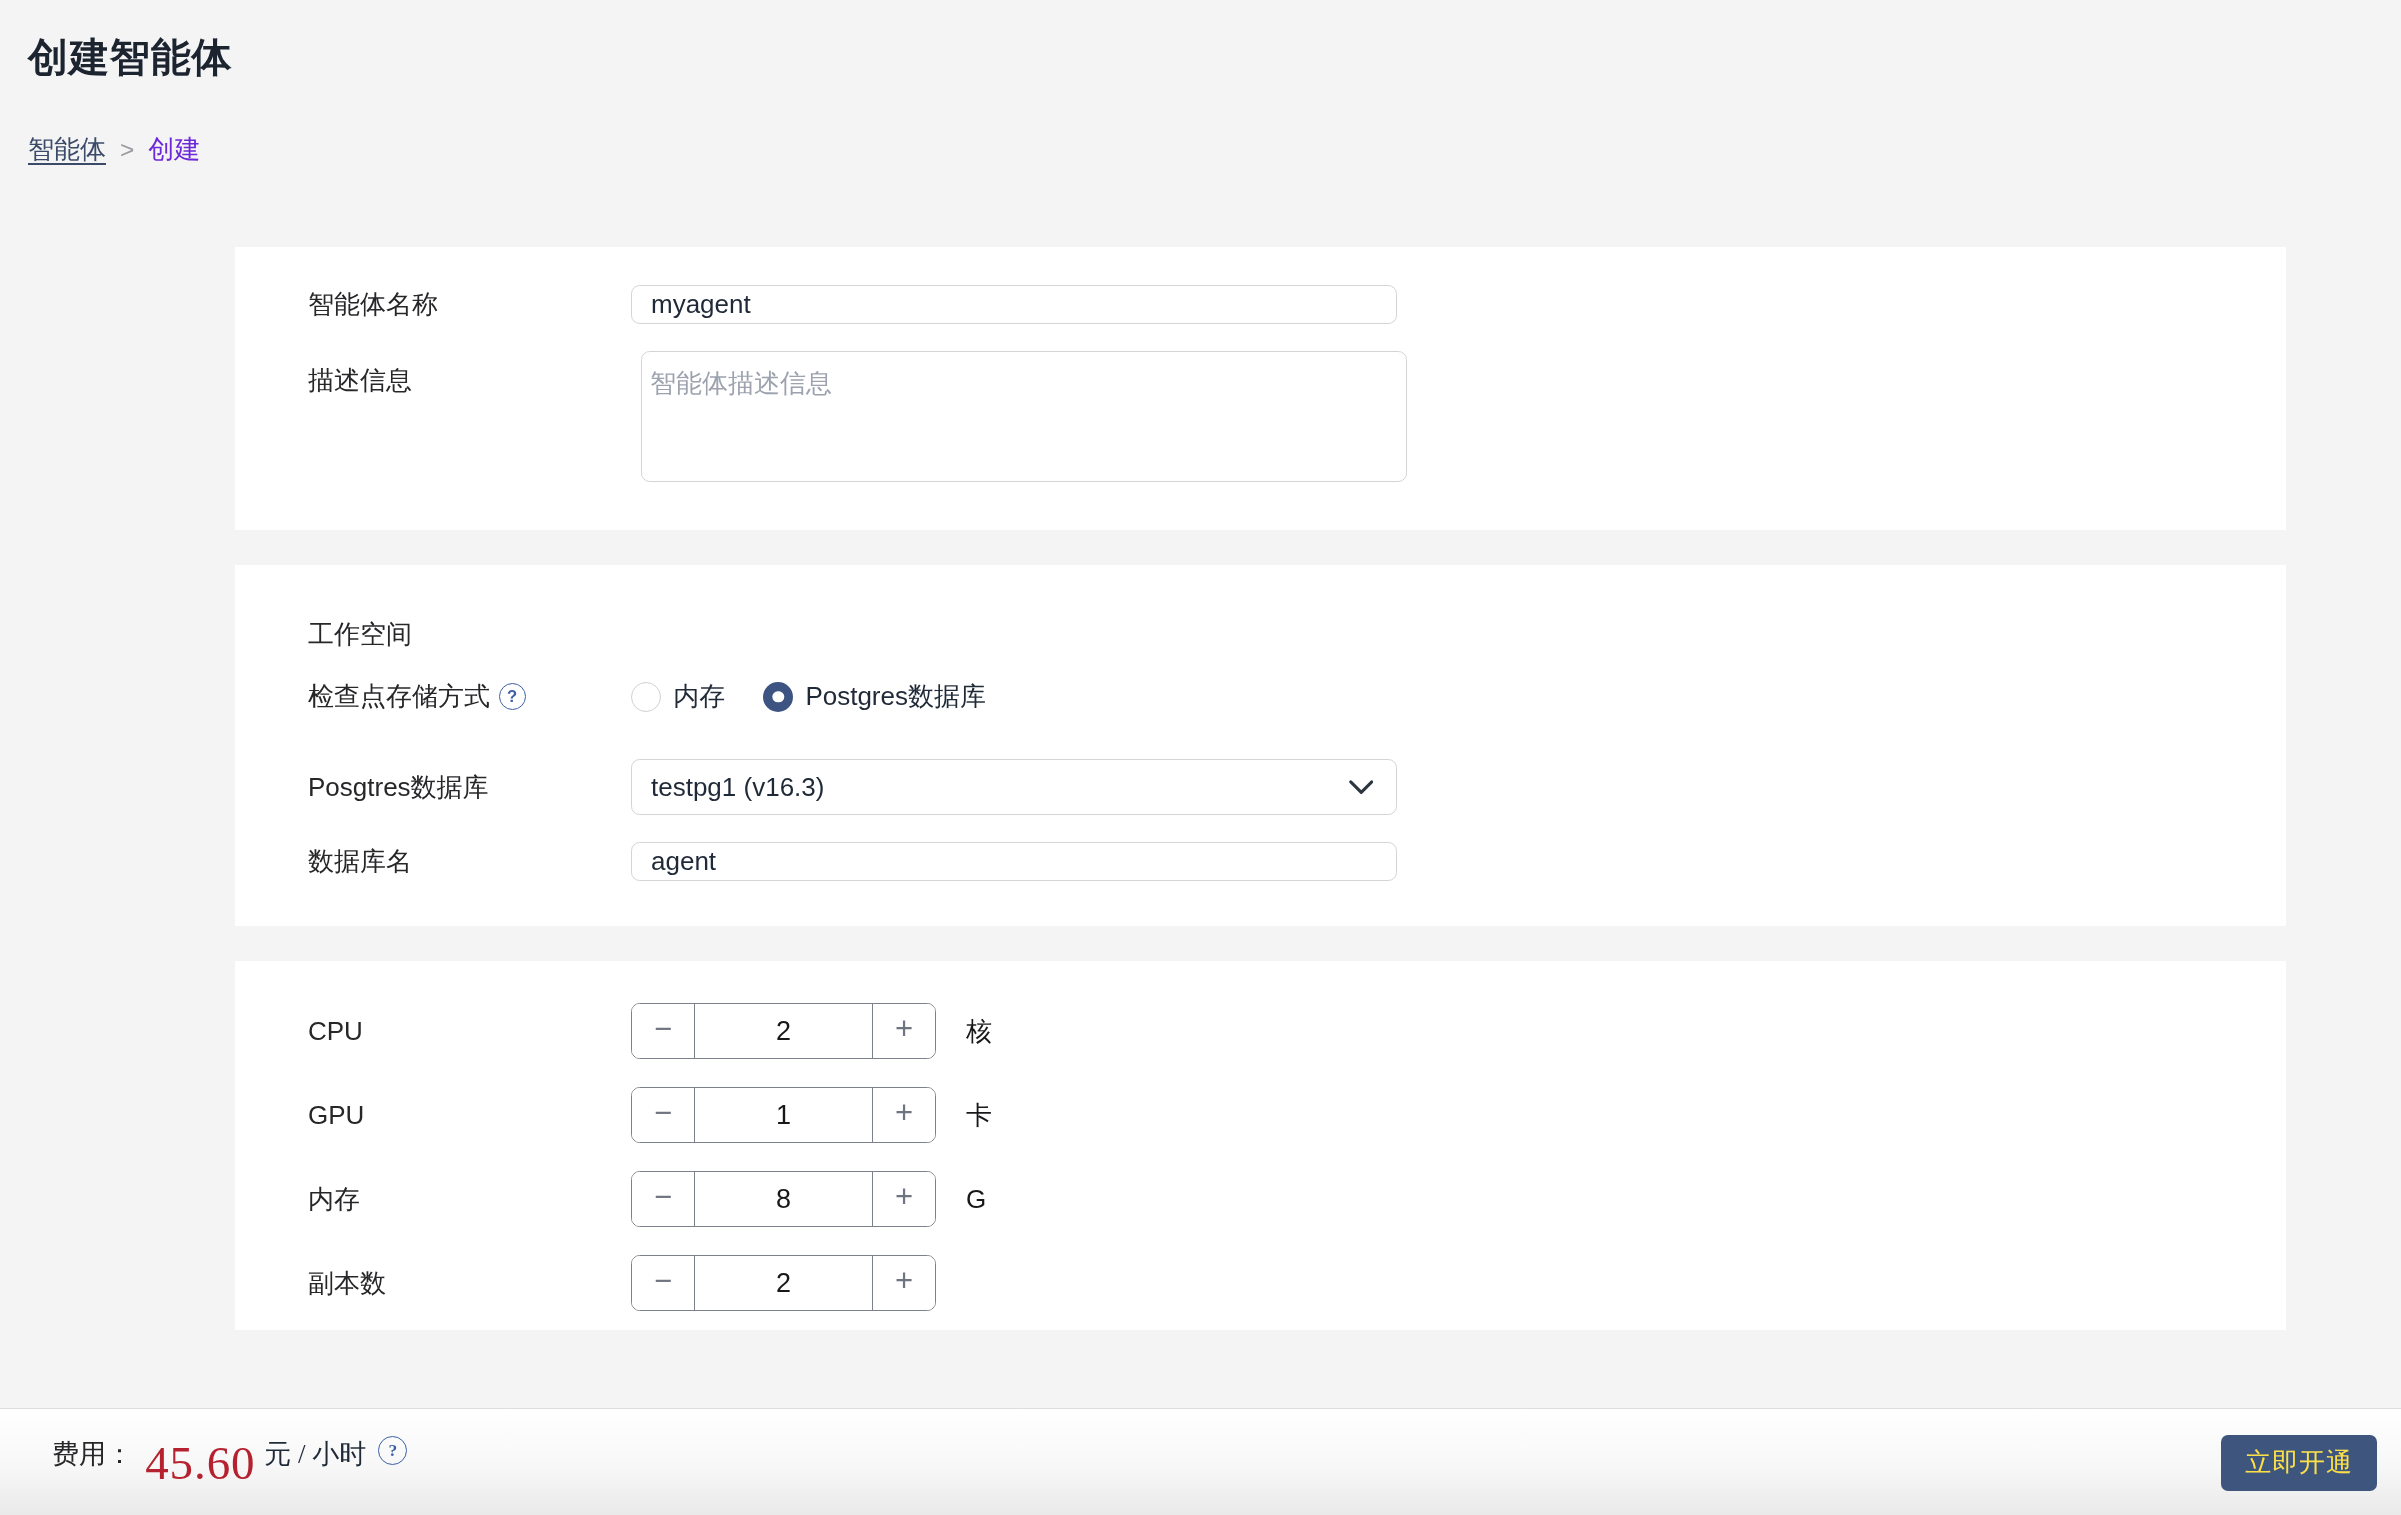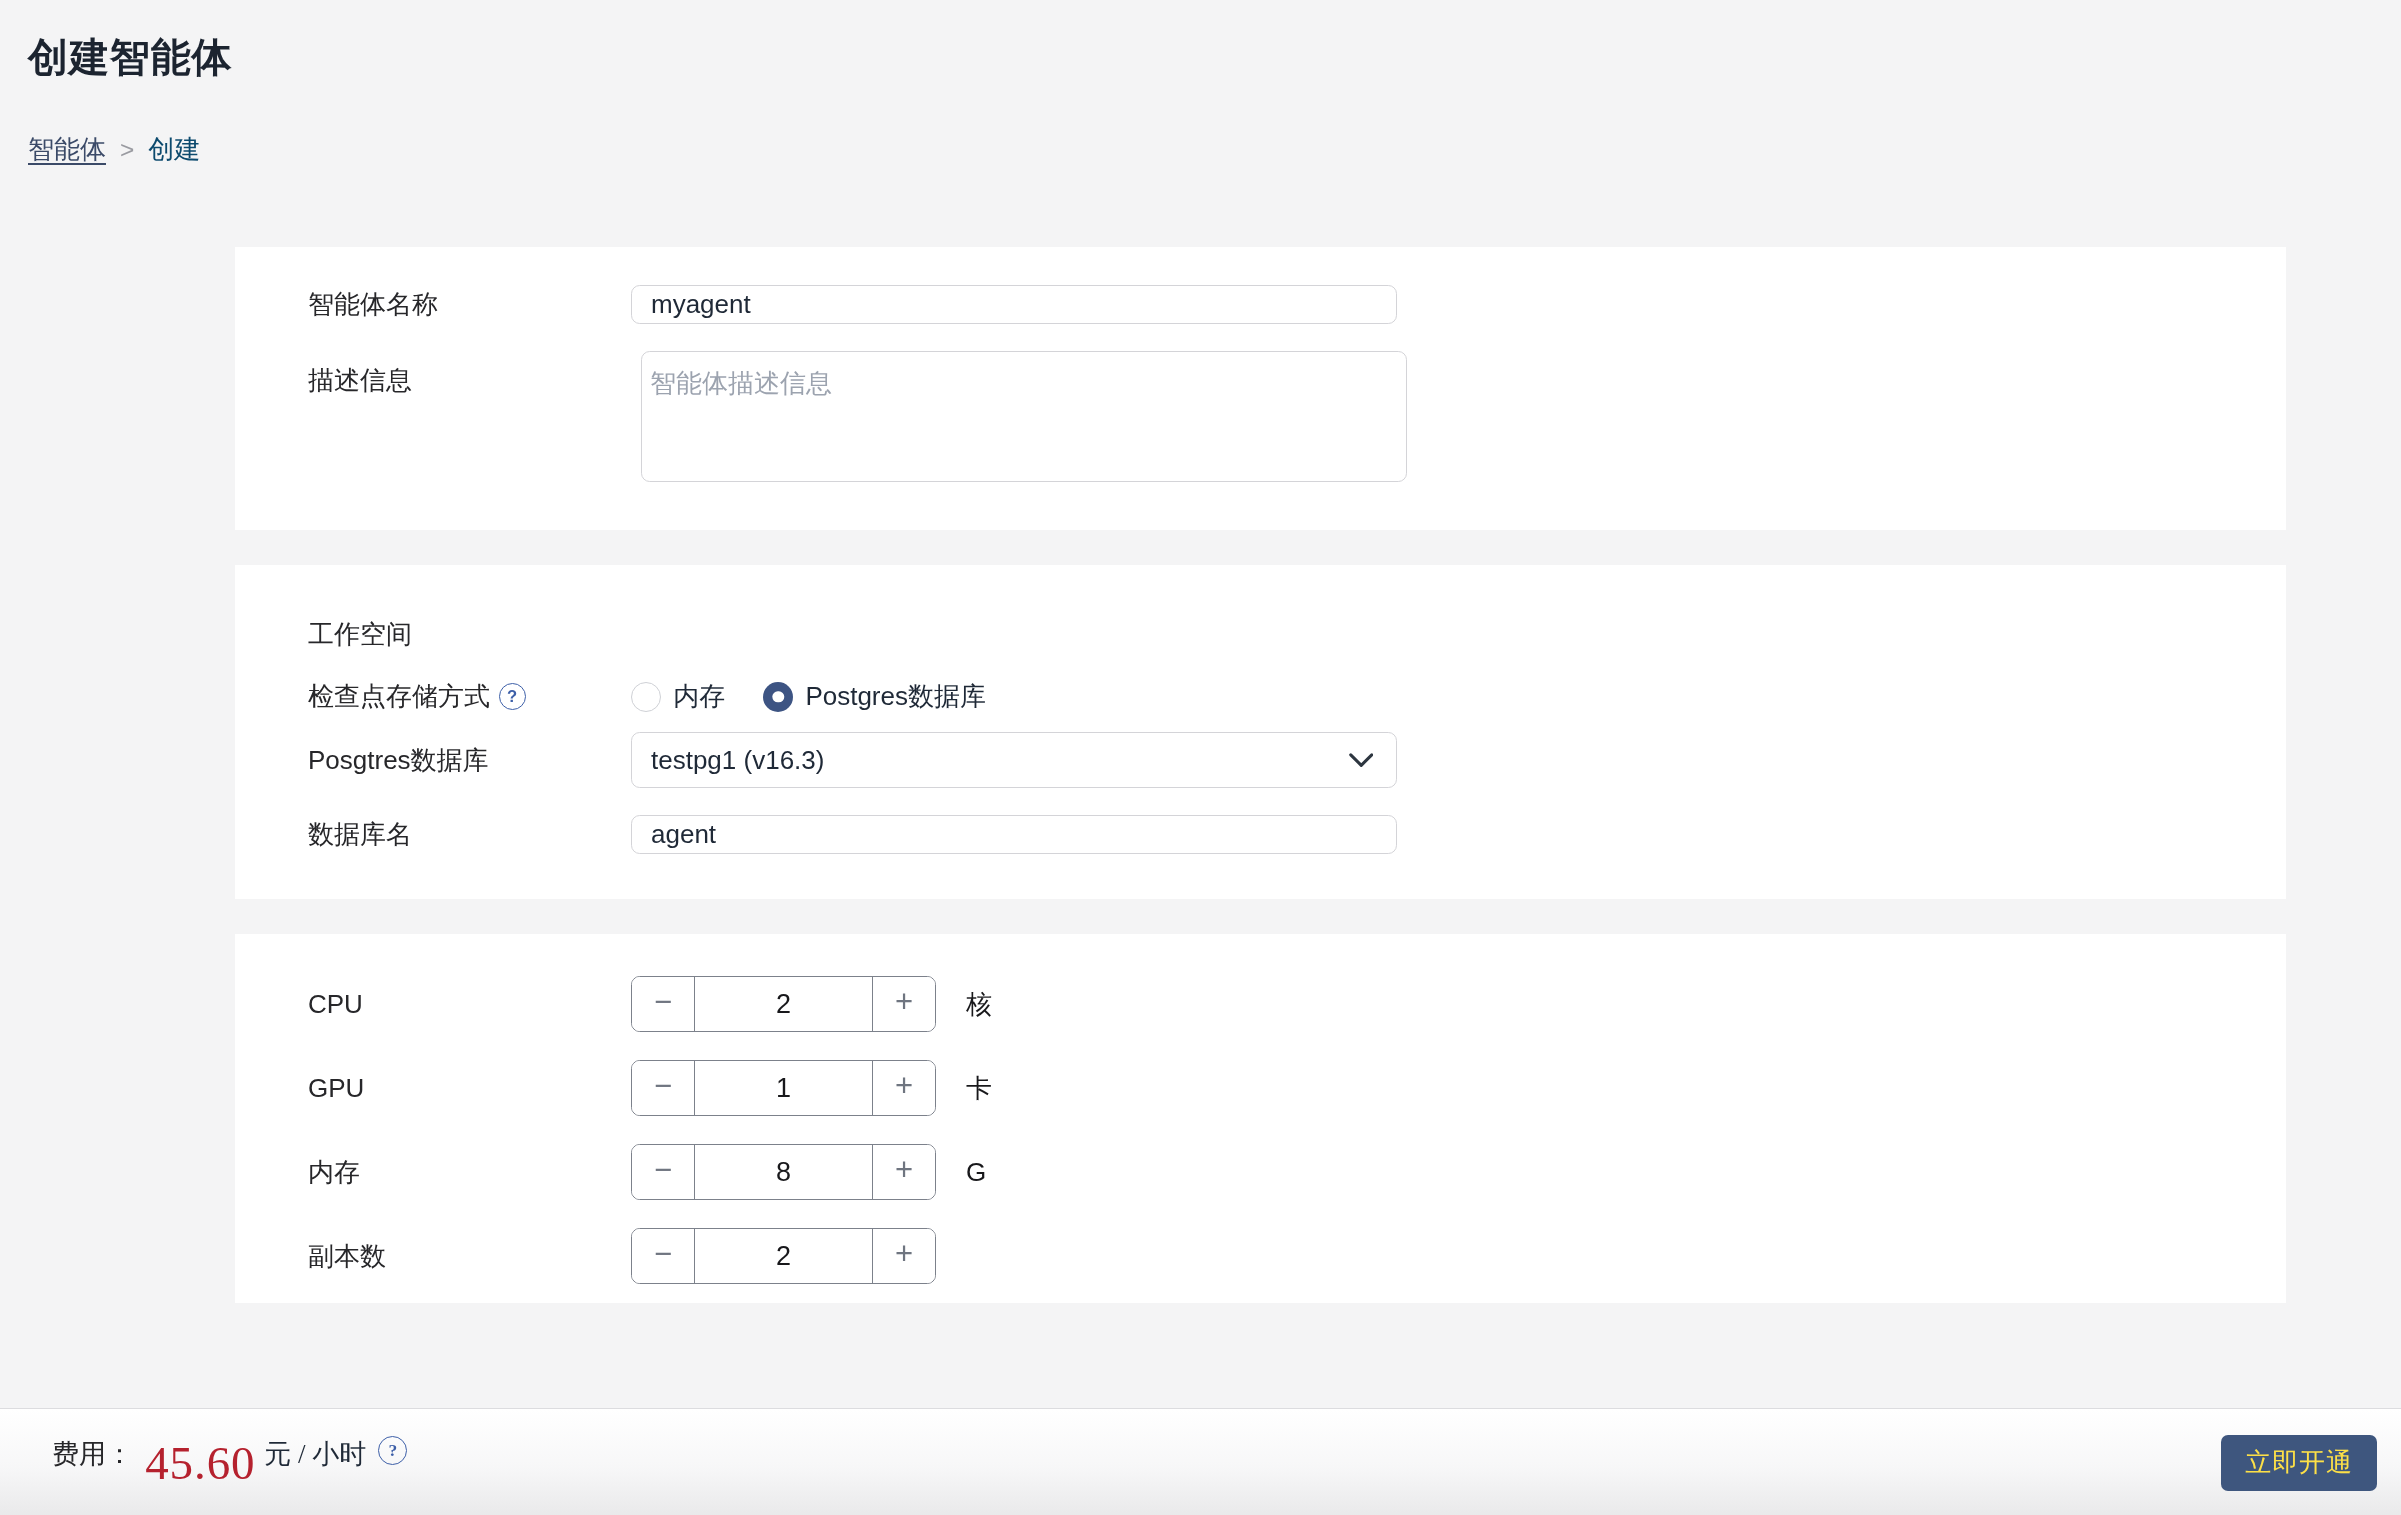--- a/index.html
+++ b/index.html
@@ -27,21 +27,21 @@
     align-items: center;
     gap: 14px;
   }
   .breadcrumb a {
     color: #3b4a68;
     text-decoration: underline;
     text-underline-offset: 5.2px;
     cursor: pointer;
   }
   .breadcrumb .sep { color: #9a9ba1; font-size: 24.5px; }
-  .breadcrumb .current { color: #0c4a6e; }
+  .breadcrumb .current { color: #6d28d9; }
 
   
   .content { margin: 80px 115px 0 235px; width: 2051px; }
   .card {
     background: #ffffff;
     width: 100%;
   }
   .card + .card { margin-top: 35px; }
   .card1 { padding: 38px 0 48px 0; }
   .card2 { padding: 52px 0 45px 0; }
@@ -96,21 +96,21 @@
     align-items: center;
     justify-content: space-between;
     padding: 0 23px 0 19px;
     font-size: 26px;
     color: #1f2937;
     cursor: pointer;
   }
   .select-box svg { flex-shrink: 0; }
 
   
-  .radio-row-gap { margin-top: 52px; margin-bottom: 18px; }
+  .radio-row-gap { margin-top: 52px; margin-bottom: 45px; }
   .radio-group { display: flex; align-items: center; }
   .radio-option { display: flex; align-items: center; cursor: pointer; }
   .radio-option + .radio-option { margin-left: 38px; }
   .radio-circle {
     width: 30px; height: 30px;
     border-radius: 50%;
     background: #ffffff;
     border: 1.7px solid #cfd1d6;
     position: relative;
     flex-shrink: 0;

